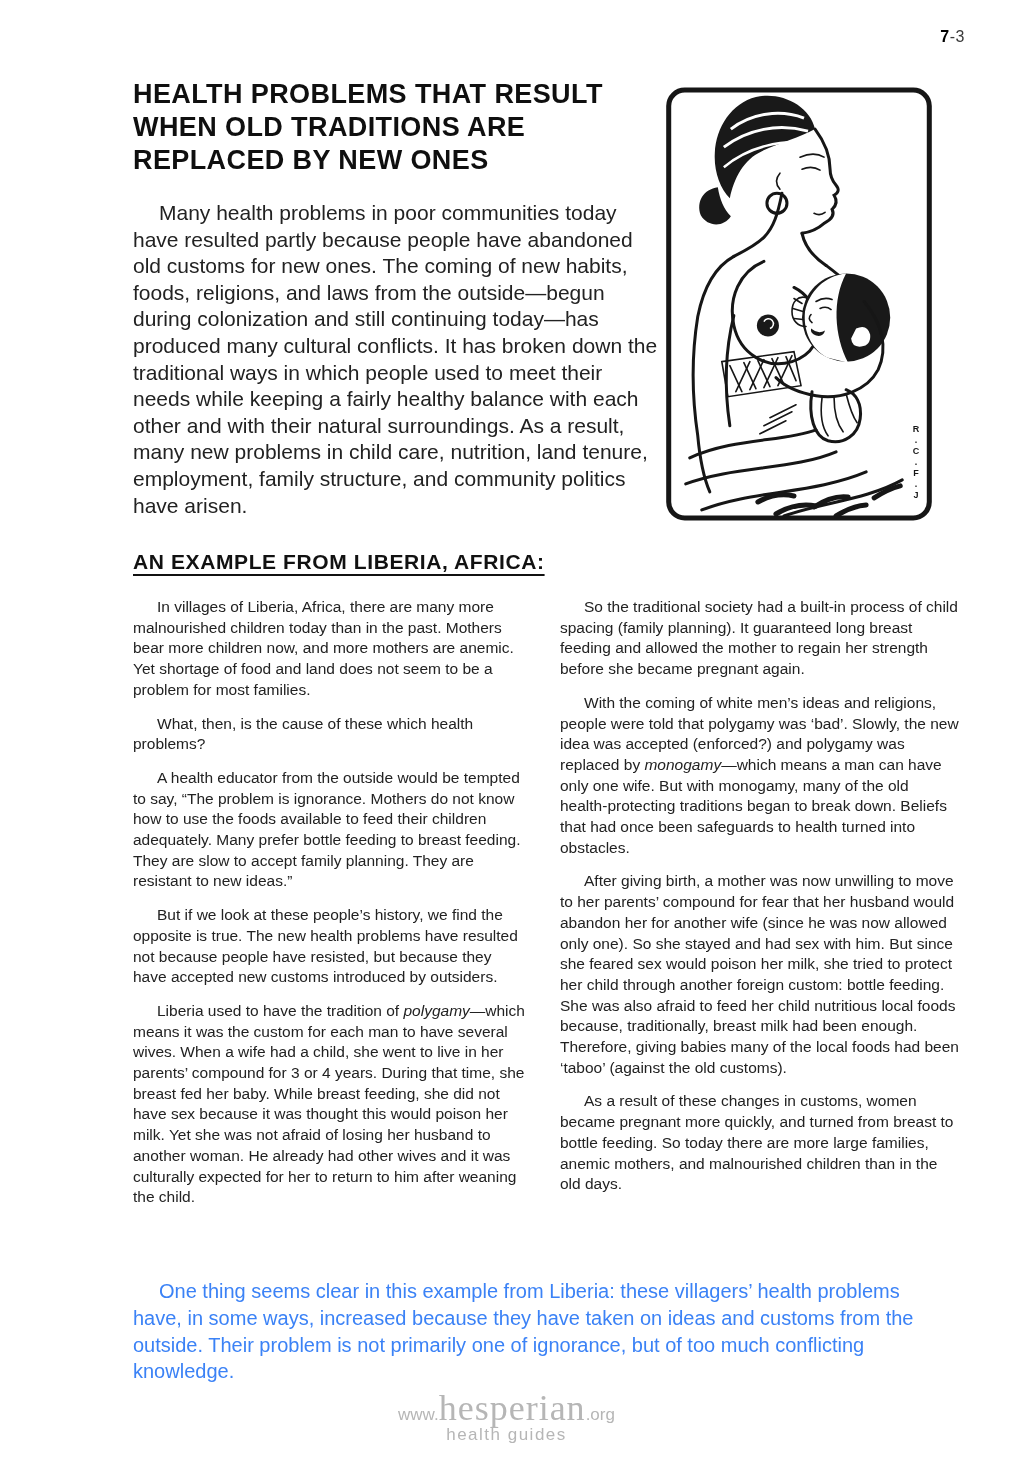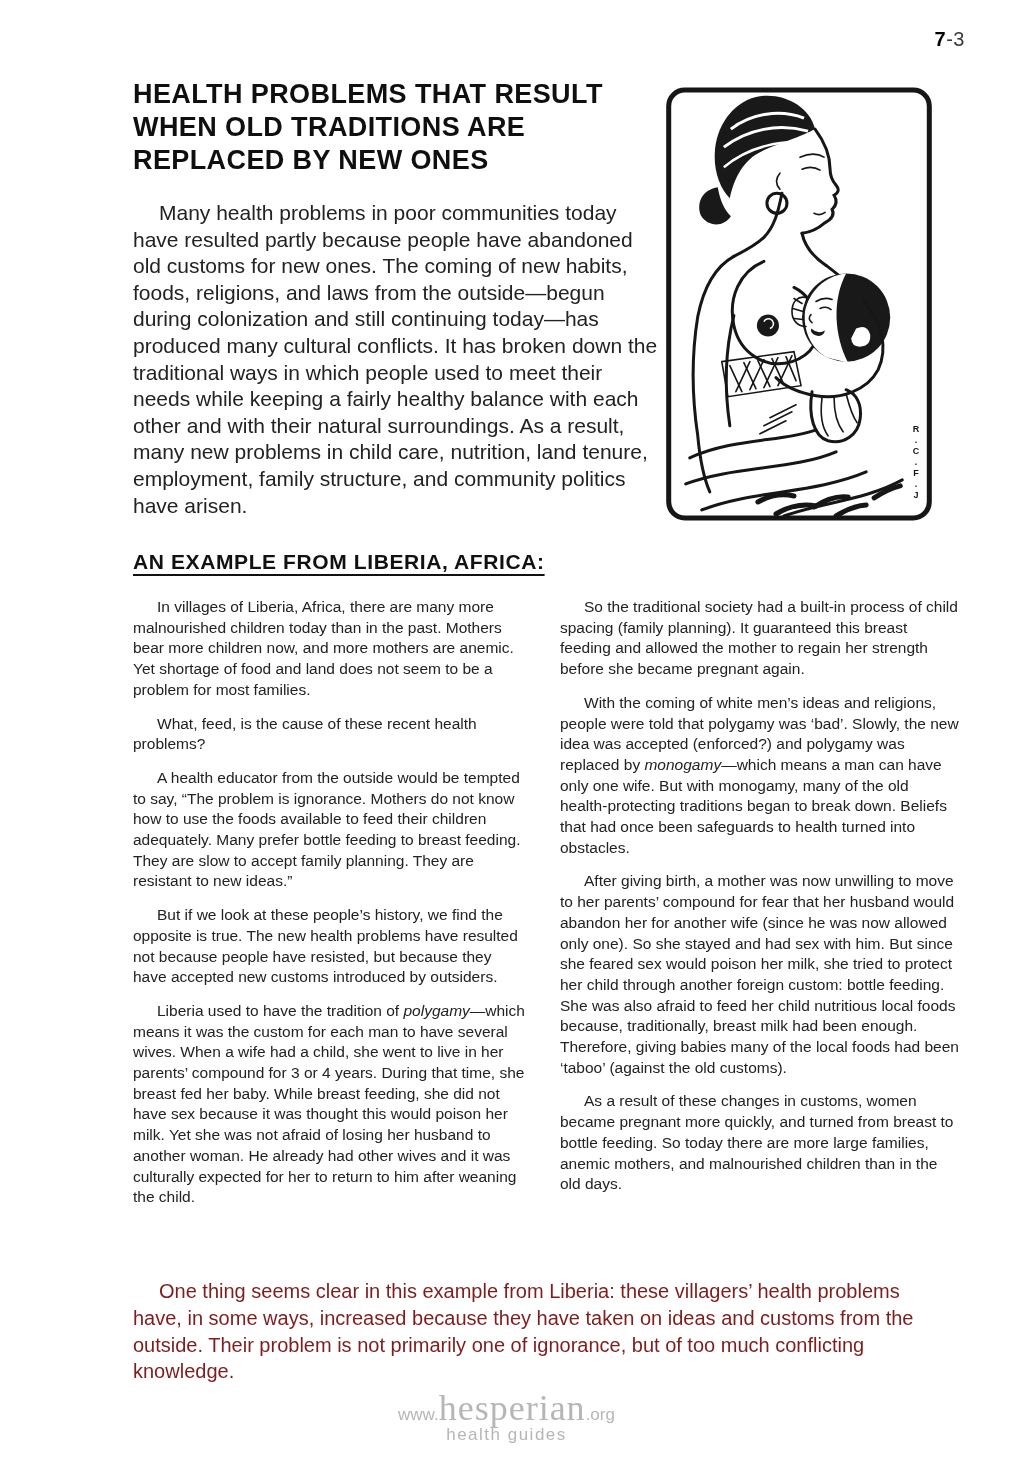--- a/index.html
+++ b/index.html
@@ -7,21 +7,21 @@
     position:relative;
     width:1013px;height:1463px;
     margin:0 auto;
     background:#ffffff;
     font-family:"Liberation Sans", sans-serif;
     color:#1d1d1d;
     overflow:hidden;
   }
   .page-number{
     position:absolute;top:28px;right:48px;
-    font-size:20px;color:#2a2a2a;letter-spacing:0.5px;
+    font-size:16px;color:#2a2a2a;letter-spacing:0.5px;
   }
   .pn-bold{font-weight:bold;color:#000;}
   .pn-light{color:#3a3a3a;}
   .title{
     position:absolute;left:133px;top:78px;width:570px;
     margin:0;font-size:27px;font-weight:bold;color:#0f0f0f;
     line-height:33px;letter-spacing:0.4px;
   }
   .tline{display:block;}
   .intro{
@@ -43,21 +43,21 @@
     font-size:21px;font-weight:bold;color:#111;letter-spacing:0.6px;
     text-decoration:underline;text-underline-offset:5px;text-decoration-thickness:2px;
   }
   .col{position:absolute;top:597px;font-size:15.5px;line-height:20.7px;color:#222;}
   .col-left{left:133px;width:392px;}
   .col-right{left:560px;width:400px;}
   .col p{margin:0 0 13px 0;text-indent:24px;}
   .em-word{font-weight:normal;font-style:italic;}
   .closing{
     position:absolute;left:133px;top:1278px;width:808px;
-    margin:0;font-size:20px;line-height:26.8px;text-indent:26px;color:#7f1d1d;
+    margin:0;font-size:20px;line-height:26.8px;text-indent:26px;color:#3b82f6;
   }
   .footer{
     position:absolute;left:0;top:1390px;width:100%;
     text-align:center;color:#b6b6b6;line-height:1;
   }
   .footer-line1{white-space:nowrap;}
   .footer-www,.footer-org{font-size:17px;vertical-align:baseline;}
   .footer-brand{font-family:"Liberation Serif", serif;font-size:36px;letter-spacing:1px;}
   .footer-tagline{font-size:17px;letter-spacing:1.5px;margin-top:0px;}
   svg .ln{fill:none;stroke:#161616;stroke-width:3;stroke-linecap:round;}
@@ -144,28 +144,28 @@
       <path class="thick" d="M172,430 q16,-10 30,-11"></path>
       <path class="thick" d="M210,412 q14,-9 26,-12"></path>
     </svg>
     <div class="signature">R.C.F.J</div>
   </figure>
 
   <h2 class="section-heading">AN EXAMPLE FROM LIBERIA, AFRICA:</h2>
 
   <div class="col col-left">
     <p>In villages of Liberia, Africa, there are many more malnourished children today than in the past. Mothers bear more children now, and more mothers are anemic. Yet shortage of food and land does not seem to be a problem for most families.</p>
-    <p>What, feed, is the cause of these recent health problems?</p>
+    <p>What, then, is the cause of these which health problems?</p>
     <p>A health educator from the outside would be tempted to say, “The problem is ignorance. Mothers do not know how to use the foods available to feed their children adequately. Many prefer bottle feeding to breast feeding. They are slow to accept family planning. They are resistant to new ideas.”</p>
     <p>But if we look at these people’s history, we find the opposite is true. The new health problems have resulted not because people have resisted, but because they have accepted new customs introduced by outsiders.</p>
     <p><span>Liberia used to have the tradition of </span><span class="em-word">polygamy—</span><span>which means it was the custom for each man to have several wives. When a wife had a child, she went to live in her parents’ compound for 3 or 4 years. During that time, she breast fed her baby. While breast feeding, she did not have sex because it was thought this would poison her milk. Yet she was not afraid of losing her husband to another woman. He already had other wives and it was culturally expected for her to return to him after weaning the child.</span></p>
   </div>
 
   <div class="col col-right">
-    <p>So the traditional society had a built-in process of child spacing (family planning). It guaranteed this breast feeding and allowed the mother to regain her strength before she became pregnant again.</p>
+    <p>So the traditional society had a built-in process of child spacing (family planning). It guaranteed long breast feeding and allowed the mother to regain her strength before she became pregnant again.</p>
     <p><span>With the coming of white men’s ideas and religions, people were told that polygamy was ‘bad’. Slowly, the new idea was accepted (enforced?) and polygamy was replaced by </span><span class="em-word">monogamy—</span><span>which means a man can have only one wife. But with monogamy, many of the old health-protecting traditions began to break down. Beliefs that had once been safeguards to health turned into obstacles.</span></p>
     <p>After giving birth, a mother was now unwilling to move to her parents’ compound for fear that her husband would abandon her for another wife (since he was now allowed only one). So she stayed and had sex with him. But since she feared sex would poison her milk, she tried to protect her child through another foreign custom: bottle feeding. She was also afraid to feed her child nutritious local foods because, traditionally, breast milk had been enough. Therefore, giving babies many of the local foods had been ‘taboo’ (against the old customs).</p>
     <p>As a result of these changes in customs, women became pregnant more quickly, and turned from breast to bottle feeding. So today there are more large families, anemic mothers, and malnourished children than in the old days.</p>
   </div>
 
   <p class="closing">One thing seems clear in this example from Liberia: these villagers’ health problems have, in some ways, increased because they have taken on ideas and customs from the outside. Their problem is not primarily one of ignorance, but of too much conflicting knowledge.</p>
 
   <div class="footer">
     <div class="footer-line1">
       <span class="footer-www">www.</span><span class="footer-brand">hesperian</span><span class="footer-org">.org</span>

